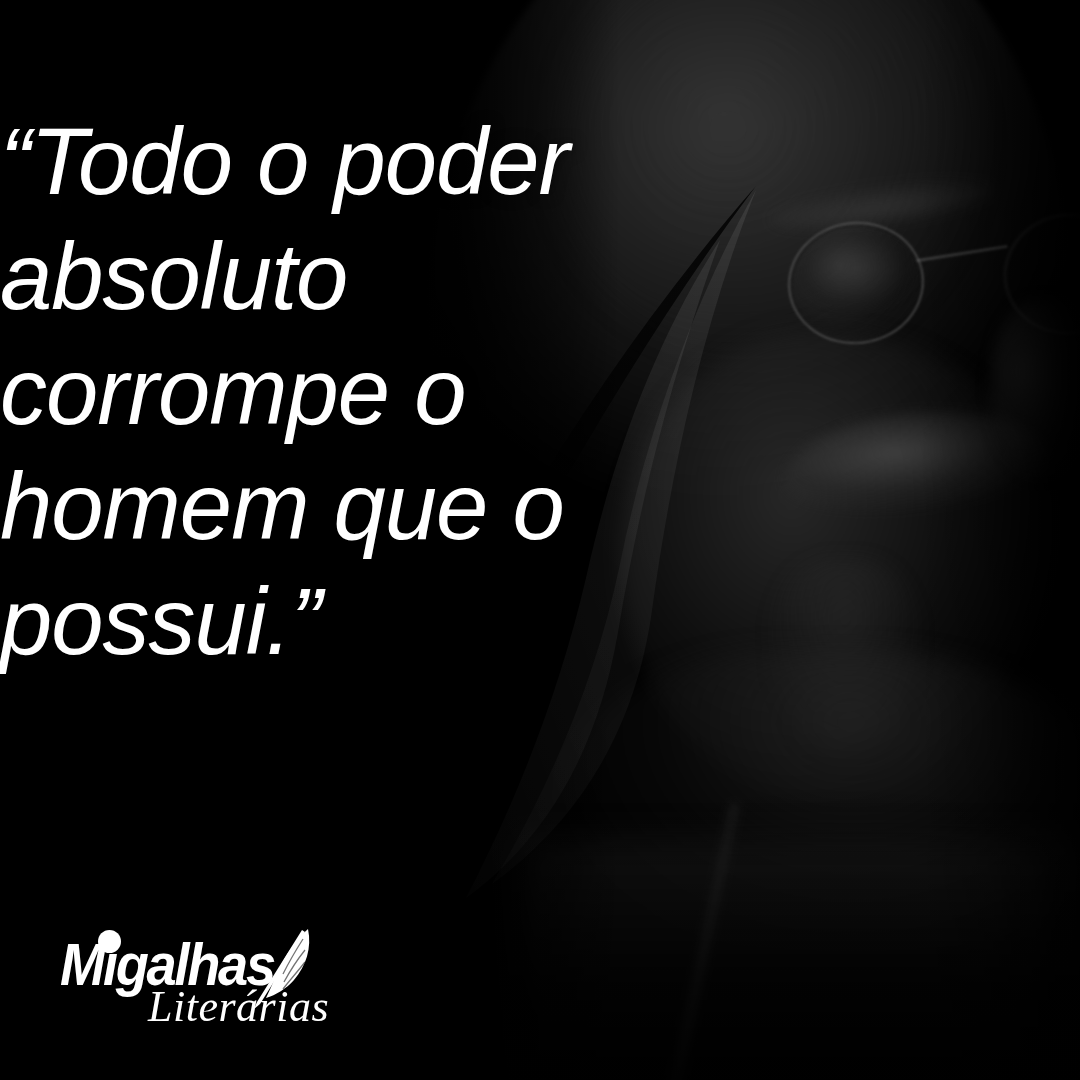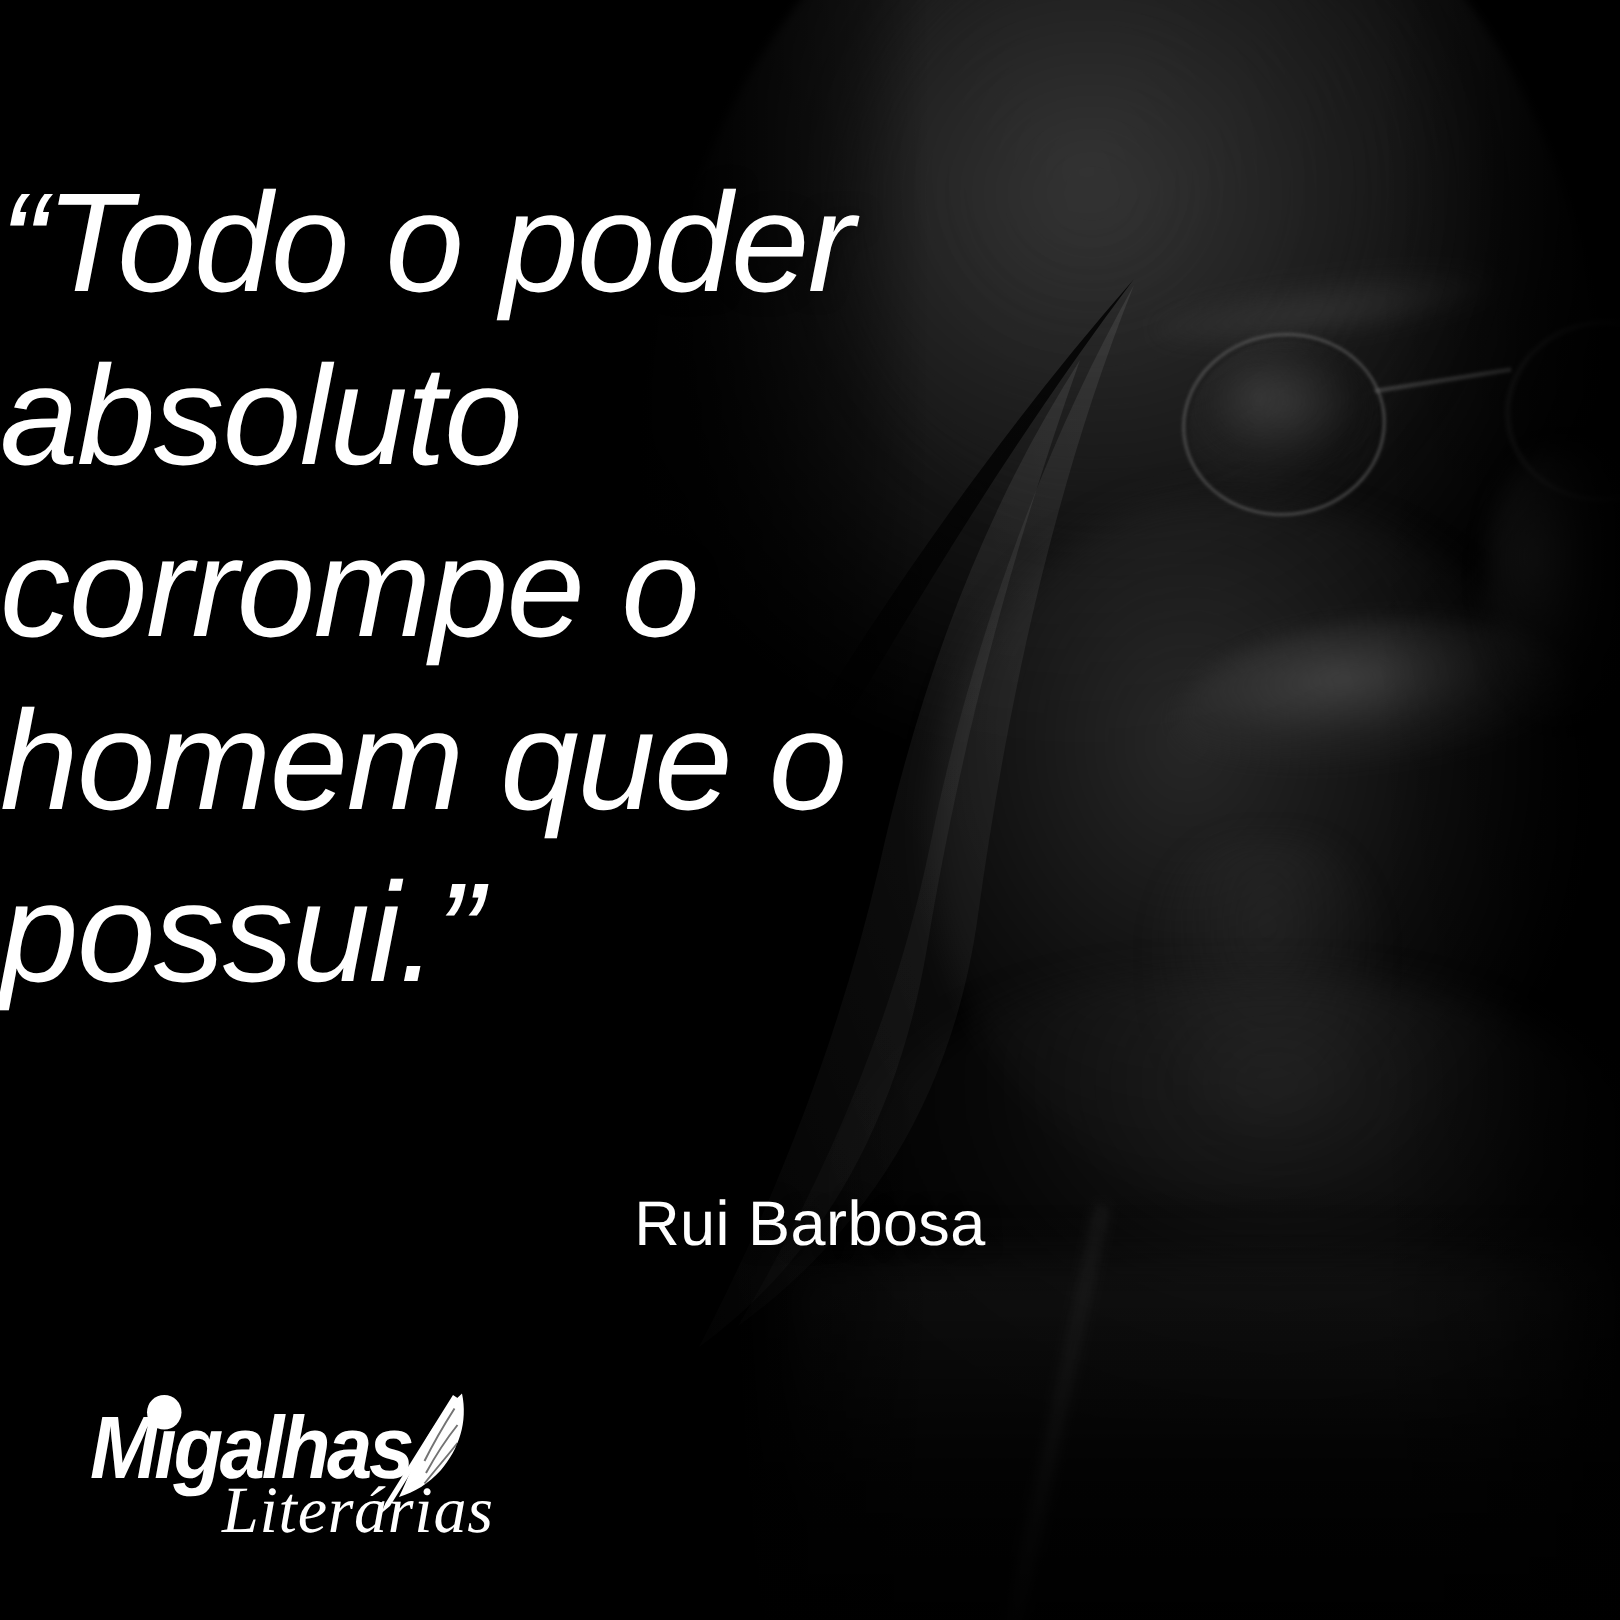--- a/index.html
+++ b/index.html
@@ -398,21 +398,20 @@
                C318,618 360,510 386,398 C414,272 456,160 520,60 Z" fill="url(#featherGrad)"></path>
     </svg>
   </div>
 
   <div class="quote">“Todo o poder
 absoluto
 corrompe o
 homem que o
 possui.”</div>
 
-  <div class="author">Rui Barbosa</div>
 
   <div class="logo">
     <div class="logo-row">
       <span class="logo-word">Migalhas</span>
       <span class="logo-dot"></span>
       <span class="logo-quill">
         <svg viewBox="0 0 74 86" aria-hidden="true">
 
           <path d="M66,3 C70,22 64,40 52,54 C44,63 34,69 24,72
                    C30,60 34,48 40,37 C47,24 56,12 66,3 Z" fill="#ffffff"></path>

